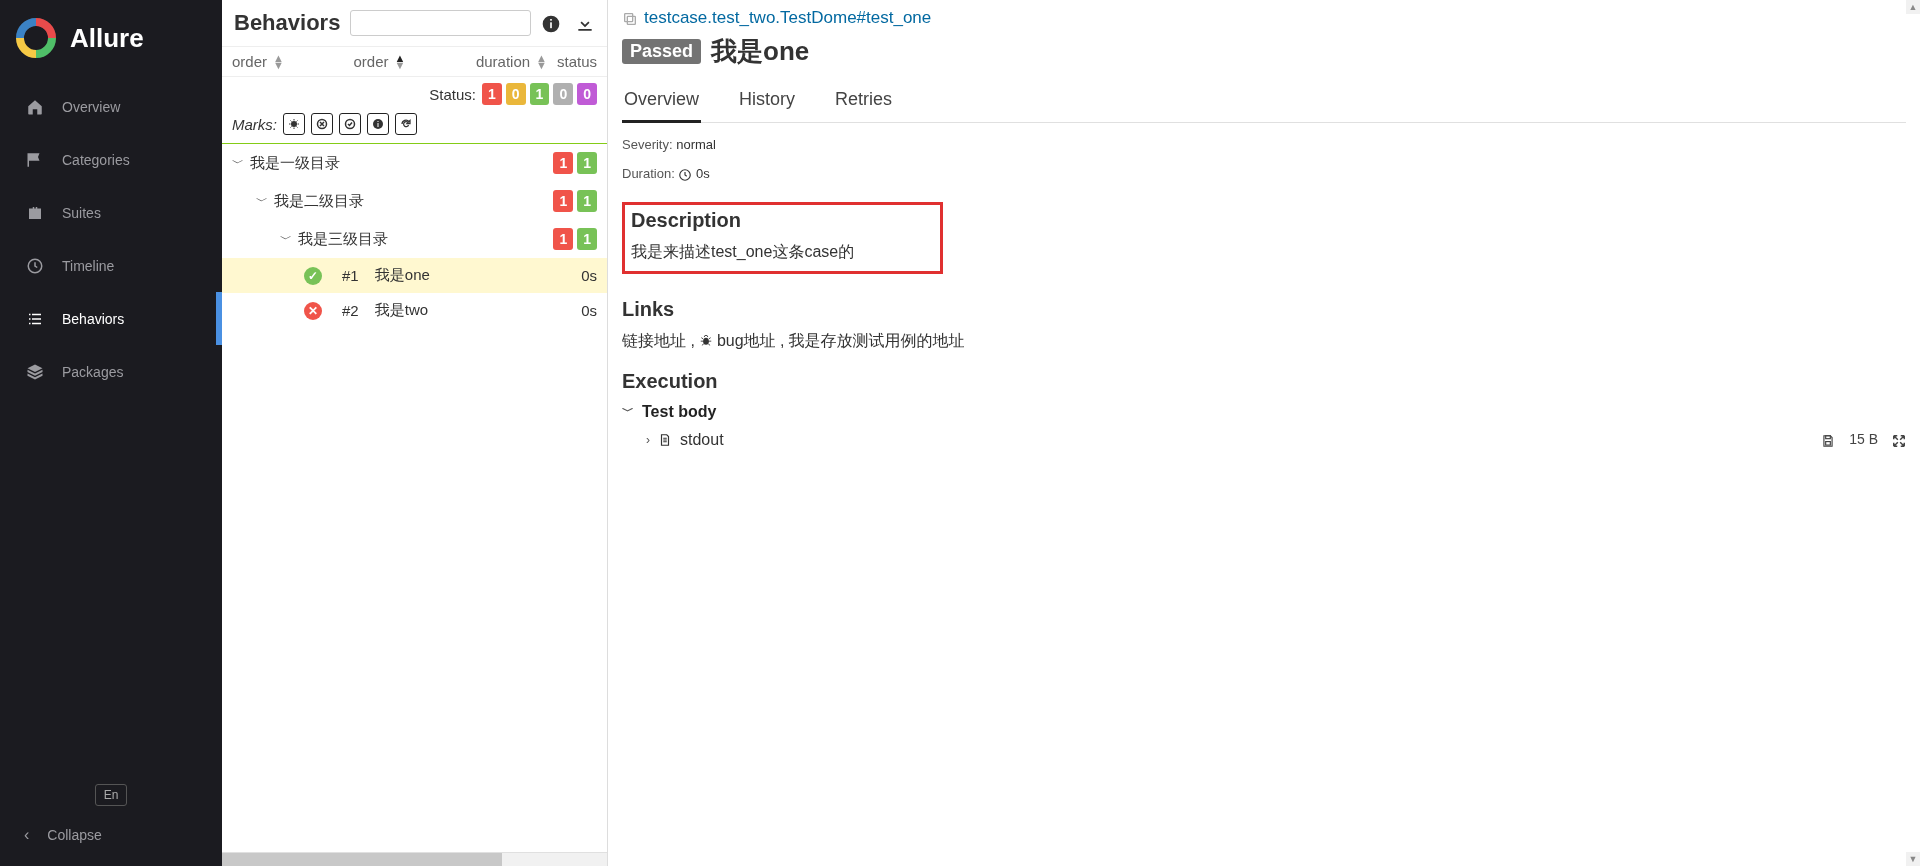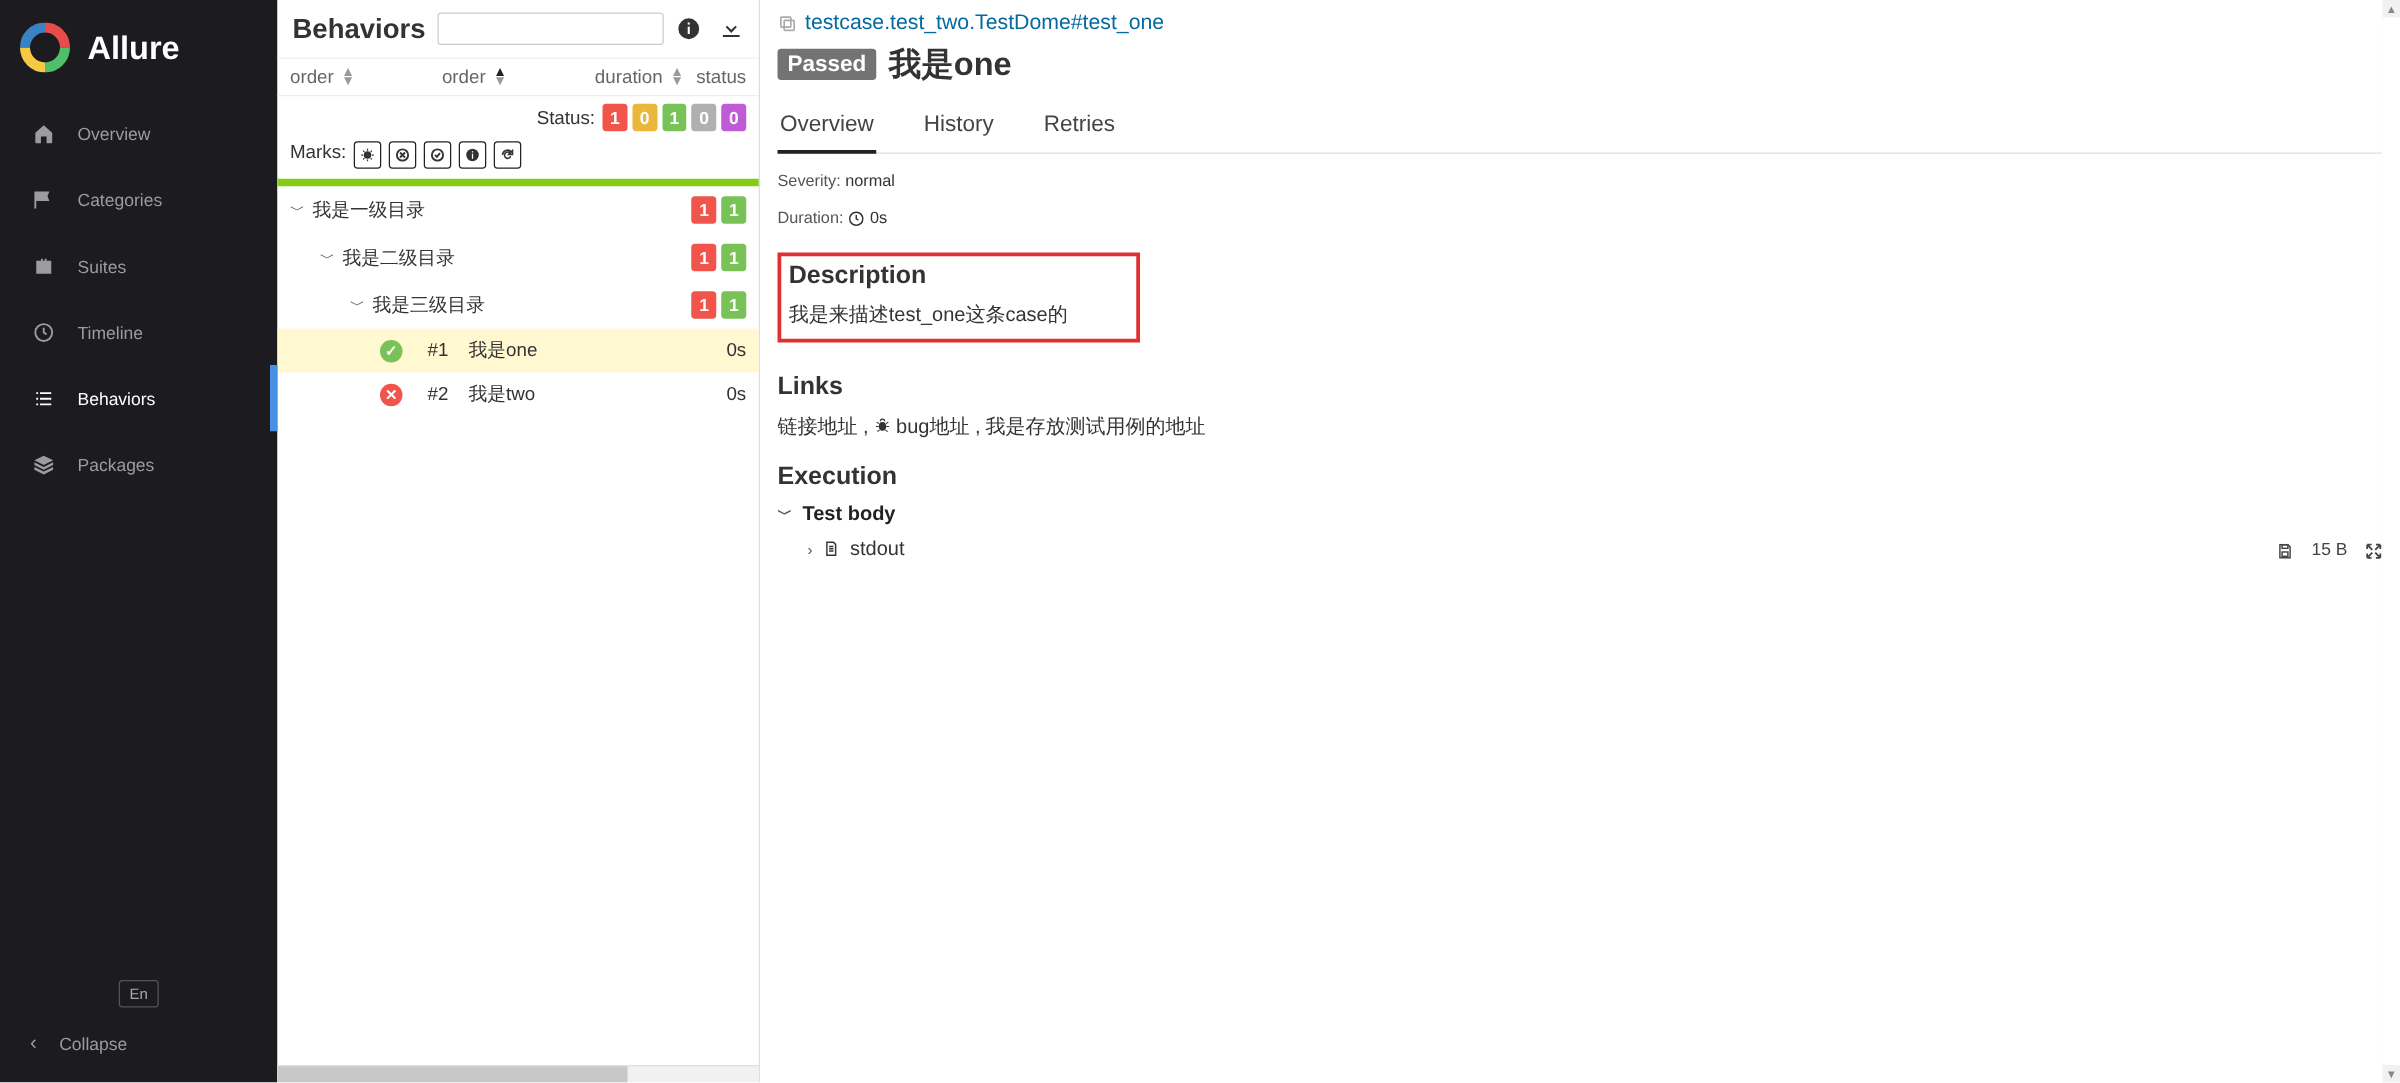--- a/index.html
+++ b/index.html
@@ -34,30 +34,30 @@
 
   .col-headers { display:flex; padding: 6px 10px; color:#666; font-size:15px; border-bottom:1px solid #eee; }
   .col-order { flex:0 0 70px; display:flex; align-items:center; gap:6px; }
   .col-name { flex:1; display:flex; align-items:center; gap:6px; justify-content:center; }
   .col-dur { flex:0 0 90px; display:flex; align-items:center; gap:6px; justify-content:flex-end; }
   .col-stat { flex:0 0 50px; display:flex; align-items:center; justify-content:flex-end; }
   .sort { color:#999; font-size:11px; line-height:.6; }
   .sort.active-up .up { color:#222; }
   .sort .up, .sort .down { display:block; }
 
-  .filters { padding: 6px 10px 8px; border-bottom:6px solid #84cc16; }
+  .filters { padding: 6px 10px 8px; border-bottom:1px solid #84cc16; }
   .status-row { display:flex; justify-content:flex-end; align-items:center; gap:4px; margin-bottom:8px; }
   .status-label { color:#333; font-size:15px; margin-right:2px; }
   .badge { display:inline-flex; min-width:18px; height:22px; padding:0 6px; border-radius:3px; color:#fff; font-weight:700; align-items:center; justify-content:center; font-size:14px; }
   .b-red { background:#f0544a; }
   .b-yellow { background:#eab73b; }
   .b-green { background:#78c257; }
   .b-grey { background:#b0b0b0; }
   .b-purple { background:#c05bd6; }
-  .marks-row { display:flex; align-items:flex-start; gap:6px; }
+  .marks-row { display:flex; align-items:center; gap:6px;font-style:italic; }
   .marks-label { color:#333; font-size:15px; }
   .mark-btn { width:22px; height:22px; border:1.5px solid #222; border-radius:3px; display:inline-flex; align-items:center; justify-content:center; font-size:13px; cursor:pointer; background:#fff; }
 
   .tree { flex:1; overflow:auto; font-size:15px; }
   .tree-row { display:flex; align-items:center; padding: 8px 10px; gap:6px; cursor:pointer; }
   .tree-label { flex:1; display:flex; align-items:center; gap:4px; }
   .tree-badges { display:flex; gap:4px; }
   .tree-row.l1 { padding-left: 10px; }
   .tree-row.l2 { padding-left: 34px; }
   .tree-row.l3 { padding-left: 58px; }
@@ -81,21 +81,21 @@
   .test-title { font-size:26px; font-weight:700; }
   .tabs { display:flex; gap:36px; border-bottom:1px solid #e0e0e0; margin-top:6px; }
   .tab { padding: 10px 2px 12px; font-size:18px; color:#444; cursor:pointer; position:relative; }
   .tab.active { font-weight:400; }
   .tab.active::after { content:""; position:absolute; left:0; right:0; bottom:-1px; height:3px; background:#222; }
 
   .kv { font-size:13px; margin: 14px 0; color:#333; }
   .kv .k { color:#555; }
 
   .section-h { font-size:20px; font-weight:700; margin: 18px 0 10px; }
-  .desc-box { border: 3px solid #e03030; padding: 4px 6px 8px; margin: 6px 0 6px; display:inline-block; width:290px; }
+  .desc-box { border: 3px solid #e03030; padding: 4px 6px 8px; margin: 6px 0 6px; display:inline-block; width:321px; }
   .desc-box .section-h { margin-top:0; }
   .desc-text { font-size:16px; color:#333; }
 
   .links-text { font-size:16px; color:#333; display:flex; gap:4px; flex-wrap:wrap; }
   .bug-ico { font-size:14px; }
 
   .exec-row { display:flex; align-items:center; gap:8px; font-size:16px; color:#222; margin-top:6px;}
   .exec-row.bold { font-weight:700; }
   .stdout-row { display:flex; align-items:center; justify-content:space-between; padding-left:24px; margin-top:10px; }
   .stdout-left { display:flex; align-items:center; gap:8px; color:#333; font-size:16px; }

